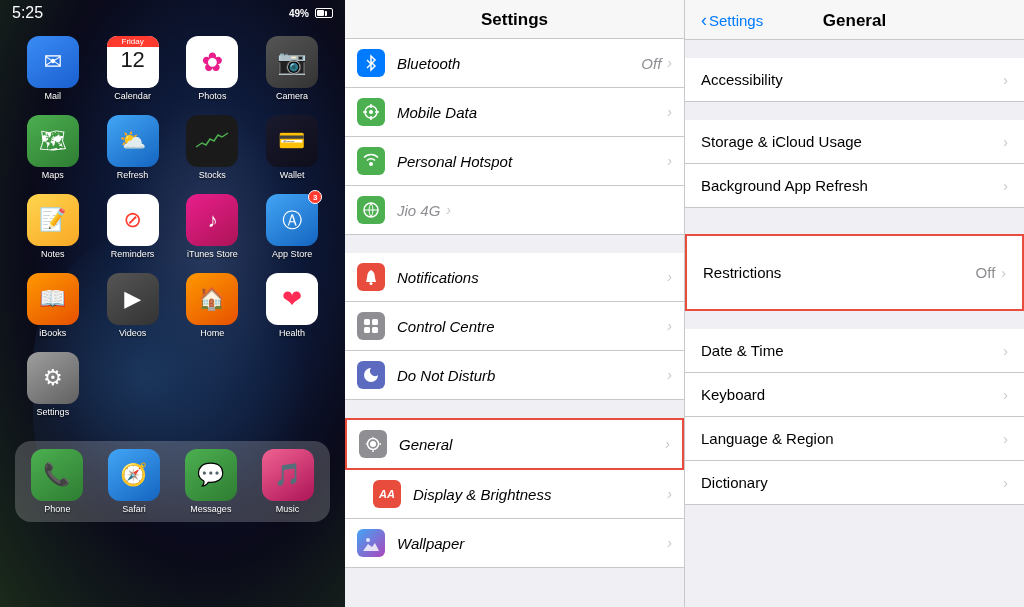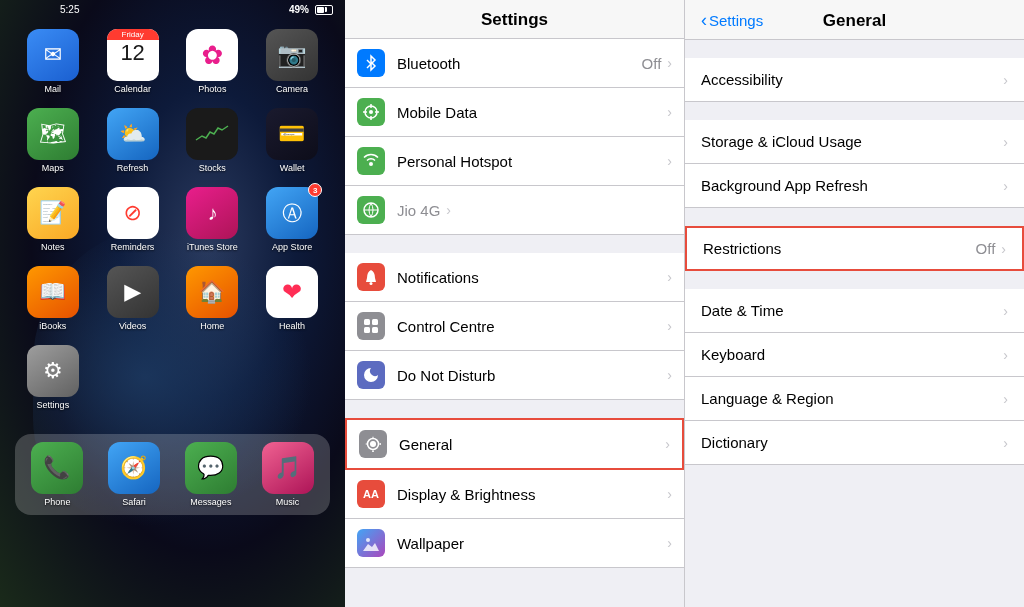--- a/index.html
+++ b/index.html
@@ -152,20 +152,21 @@
       text-align: center;
     }
     .settings-title {
       font-size: 17px;
       font-weight: 600;
       color: #000;
     }
     .settings-list {
       flex: 1;
       overflow: hidden;
+      font-style: italic;
     }
     .settings-section {
       margin-bottom: 0;
     }
     .settings-row {
       background: white;
       display: flex;
       align-items: center;
       padding: 10px 12px;
       border-bottom: 0.5px solid #c8c7cc;
@@ -264,25 +265,26 @@
       margin-right: 6px;
     }
     .general-separator {
       height: 18px;
       background: #efeff4;
     }
     .restrictions-row {
       background: white;
       display: flex;
       align-items: center;
-      padding: 12px 16px;
+      padding: 28px 16px;
       min-height: 44px;
       cursor: pointer;
       border: 2px solid #e74c3c;
       border-bottom: 2px solid #e74c3c;
+      margin-top: 8px;
     }
 
     
     .calendar-icon-inner {
       display: flex;
       flex-direction: column;
       align-items: center;
       background: white;
       border-radius: 10px;
       width: 52px;
@@ -316,21 +318,21 @@
     }
   </style>
 </head>
 <body>
 
 <div class="phone-screen">
   <div class="phone-bg"></div>
   <div class="fish-silhouette"></div>
 
   <div class="status-bar">
-    <span style="font-size:10px;font-weight:500;color:white;margin-left:48px;">5:25</span>
+    <span style="font-size:16px;font-weight:500;color:white;">5:25</span>
     <div class="status-right">
       <span style="font-size:10px;color:white;font-weight:bold;">49%</span>
       <div class="battery-icon">
         <div class="battery-fill"></div>
         <div class="battery-tip"></div>
       </div>
     </div>
   </div>
 
   <div class="app-grid">
@@ -554,21 +556,21 @@
             <path d="M1 9 L4 10 L4 9 L4 8 Z" fill="white"></path>
             <path d="M14 9 L17 10 L17 9 L17 8 Z" fill="white"></path>
             <circle cx="9" cy="9" r="5.5" fill="none" stroke="white" stroke-width="1.5"></circle>
             <circle cx="9" cy="9" r="2.5" fill="white"></circle>
           </svg>
         </div>
         <span class="settings-row-label">General</span>
         <span class="chevron">›</span>
       </div>
       <div class="settings-row">
-        <div class="settings-row-icon" style="background:#e74c3c;font-size:11px;font-weight:bold;color:white;">AA</div>
+        <div class="settings-row-icon" style="background:#e74c3c;font-size:11px;font-weight:bold;color:white;margin-left:16px;">AA</div>
         <span class="settings-row-label">Display &amp; Brightness</span>
         <span class="chevron">›</span>
       </div>
       <div class="settings-row">
         <div class="settings-row-icon" style="background:linear-gradient(135deg,#42a5f5,#ab47bc);">
           <svg width="16" height="16" viewBox="0 0 16 16">
             <circle cx="5" cy="5" r="2" fill="white" opacity="0.8"></circle>
             <path d="M0 16 L5 9 L9 12 L12 8 L16 16 Z" fill="white" opacity="0.8"></path>
           </svg>
         </div>

